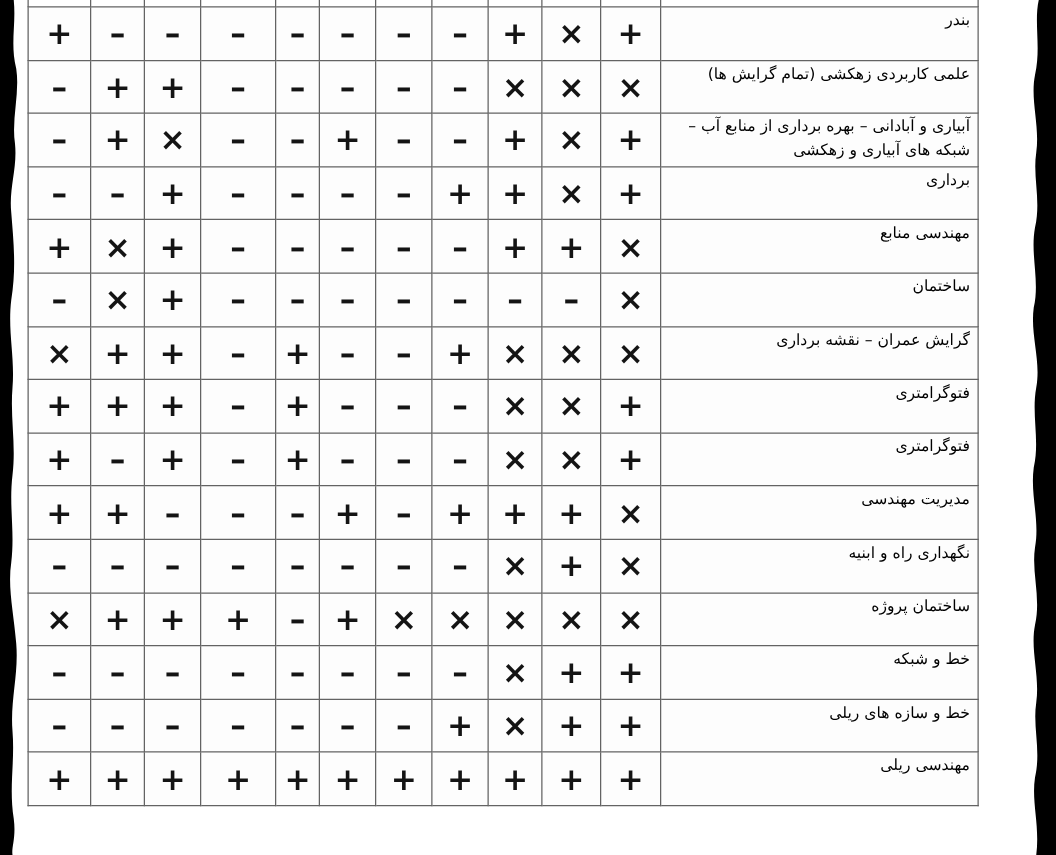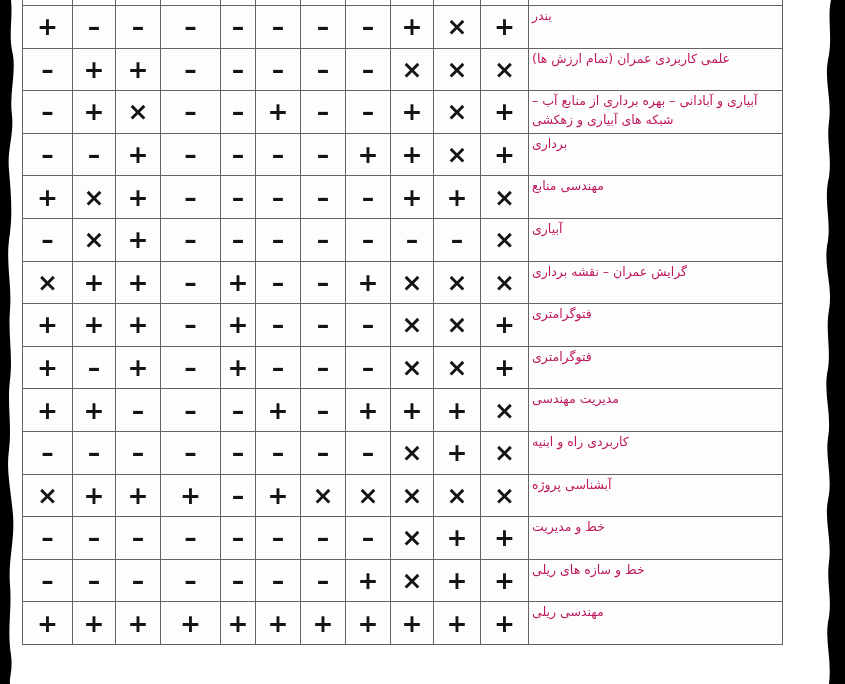--- a/index.html
+++ b/index.html
@@ -40,23 +40,23 @@
     text-align: center;
     vertical-align: middle;
     font-size: 25px;
     font-weight: bold;
     color: #141414;
     line-height: 1;
     padding: 0;
   }
   td.label-cell {
     direction: rtl;
-    text-align: left;
+    text-align: right;
     vertical-align: top;
-    color: #be185d;
+    color: #000000;
     font-size: 12.5px;
     line-height: 1.5;
     padding: 1px 6px 0 3px;
   }
 </style>
 </head>
 <body>
 
 <div class="canvas" data-name="scanned-page">
 
@@ -121,21 +121,21 @@
           <td class="sym" data-name="symbol-cell">+</td>
           <td class="sym" data-name="symbol-cell">+</td>
           <td class="sym" data-name="symbol-cell">–</td>
           <td class="sym" data-name="symbol-cell">–</td>
           <td class="sym" data-name="symbol-cell">–</td>
           <td class="sym" data-name="symbol-cell">–</td>
           <td class="sym" data-name="symbol-cell">–</td>
           <td class="sym" data-name="symbol-cell">×</td>
           <td class="sym" data-name="symbol-cell">×</td>
           <td class="sym" data-name="symbol-cell">×</td>
-          <td class="label-cell" data-name="row-label">علمی کاربردی عمران (تمام ارزش ها)</td>
+          <td class="label-cell" data-name="row-label">علمی کاربردی زهکشی (تمام گرایش ها)</td>
         </tr>
         <tr data-name="table-row">
           <td class="sym" data-name="symbol-cell">–</td>
           <td class="sym" data-name="symbol-cell">+</td>
           <td class="sym" data-name="symbol-cell">×</td>
           <td class="sym" data-name="symbol-cell">–</td>
           <td class="sym" data-name="symbol-cell">–</td>
           <td class="sym" data-name="symbol-cell">+</td>
           <td class="sym" data-name="symbol-cell">–</td>
           <td class="sym" data-name="symbol-cell">–</td>
@@ -177,21 +177,21 @@
           <td class="sym" data-name="symbol-cell">×</td>
           <td class="sym" data-name="symbol-cell">+</td>
           <td class="sym" data-name="symbol-cell">–</td>
           <td class="sym" data-name="symbol-cell">–</td>
           <td class="sym" data-name="symbol-cell">–</td>
           <td class="sym" data-name="symbol-cell">–</td>
           <td class="sym" data-name="symbol-cell">–</td>
           <td class="sym" data-name="symbol-cell">–</td>
           <td class="sym" data-name="symbol-cell">–</td>
           <td class="sym" data-name="symbol-cell">×</td>
-          <td class="label-cell" data-name="row-label">آبیاری</td>
+          <td class="label-cell" data-name="row-label">ساختمان</td>
         </tr>
         <tr data-name="table-row">
           <td class="sym" data-name="symbol-cell">×</td>
           <td class="sym" data-name="symbol-cell">+</td>
           <td class="sym" data-name="symbol-cell">+</td>
           <td class="sym" data-name="symbol-cell">–</td>
           <td class="sym" data-name="symbol-cell">+</td>
           <td class="sym" data-name="symbol-cell">–</td>
           <td class="sym" data-name="symbol-cell">–</td>
           <td class="sym" data-name="symbol-cell">+</td>
@@ -247,49 +247,49 @@
           <td class="sym" data-name="symbol-cell">–</td>
           <td class="sym" data-name="symbol-cell">–</td>
           <td class="sym" data-name="symbol-cell">–</td>
           <td class="sym" data-name="symbol-cell">–</td>
           <td class="sym" data-name="symbol-cell">–</td>
           <td class="sym" data-name="symbol-cell">–</td>
           <td class="sym" data-name="symbol-cell">–</td>
           <td class="sym" data-name="symbol-cell">×</td>
           <td class="sym" data-name="symbol-cell">+</td>
           <td class="sym" data-name="symbol-cell">×</td>
-          <td class="label-cell" data-name="row-label">کاربردی راه و ابنیه</td>
-        </tr>
-        <tr data-name="table-row">
-          <td class="sym" data-name="symbol-cell">×</td>
-          <td class="sym" data-name="symbol-cell">+</td>
-          <td class="sym" data-name="symbol-cell">+</td>
-          <td class="sym" data-name="symbol-cell">+</td>
-          <td class="sym" data-name="symbol-cell">–</td>
-          <td class="sym" data-name="symbol-cell">+</td>
-          <td class="sym" data-name="symbol-cell">×</td>
-          <td class="sym" data-name="symbol-cell">×</td>
-          <td class="sym" data-name="symbol-cell">×</td>
-          <td class="sym" data-name="symbol-cell">×</td>
-          <td class="sym" data-name="symbol-cell">×</td>
-          <td class="label-cell" data-name="row-label">آبشناسی پروژه</td>
-        </tr>
-        <tr data-name="table-row">
-          <td class="sym" data-name="symbol-cell">–</td>
-          <td class="sym" data-name="symbol-cell">–</td>
-          <td class="sym" data-name="symbol-cell">–</td>
-          <td class="sym" data-name="symbol-cell">–</td>
-          <td class="sym" data-name="symbol-cell">–</td>
-          <td class="sym" data-name="symbol-cell">–</td>
-          <td class="sym" data-name="symbol-cell">–</td>
-          <td class="sym" data-name="symbol-cell">–</td>
-          <td class="sym" data-name="symbol-cell">×</td>
-          <td class="sym" data-name="symbol-cell">+</td>
-          <td class="sym" data-name="symbol-cell">+</td>
-          <td class="label-cell" data-name="row-label">خط و مدیریت</td>
+          <td class="label-cell" data-name="row-label">نگهداری راه و ابنیه</td>
+        </tr>
+        <tr data-name="table-row">
+          <td class="sym" data-name="symbol-cell">×</td>
+          <td class="sym" data-name="symbol-cell">+</td>
+          <td class="sym" data-name="symbol-cell">+</td>
+          <td class="sym" data-name="symbol-cell">+</td>
+          <td class="sym" data-name="symbol-cell">–</td>
+          <td class="sym" data-name="symbol-cell">+</td>
+          <td class="sym" data-name="symbol-cell">×</td>
+          <td class="sym" data-name="symbol-cell">×</td>
+          <td class="sym" data-name="symbol-cell">×</td>
+          <td class="sym" data-name="symbol-cell">×</td>
+          <td class="sym" data-name="symbol-cell">×</td>
+          <td class="label-cell" data-name="row-label">ساختمان پروژه</td>
+        </tr>
+        <tr data-name="table-row">
+          <td class="sym" data-name="symbol-cell">–</td>
+          <td class="sym" data-name="symbol-cell">–</td>
+          <td class="sym" data-name="symbol-cell">–</td>
+          <td class="sym" data-name="symbol-cell">–</td>
+          <td class="sym" data-name="symbol-cell">–</td>
+          <td class="sym" data-name="symbol-cell">–</td>
+          <td class="sym" data-name="symbol-cell">–</td>
+          <td class="sym" data-name="symbol-cell">–</td>
+          <td class="sym" data-name="symbol-cell">×</td>
+          <td class="sym" data-name="symbol-cell">+</td>
+          <td class="sym" data-name="symbol-cell">+</td>
+          <td class="label-cell" data-name="row-label">خط و شبکه</td>
         </tr>
         <tr data-name="table-row">
           <td class="sym" data-name="symbol-cell">–</td>
           <td class="sym" data-name="symbol-cell">–</td>
           <td class="sym" data-name="symbol-cell">–</td>
           <td class="sym" data-name="symbol-cell">–</td>
           <td class="sym" data-name="symbol-cell">–</td>
           <td class="sym" data-name="symbol-cell">–</td>
           <td class="sym" data-name="symbol-cell">–</td>
           <td class="sym" data-name="symbol-cell">+</td>

